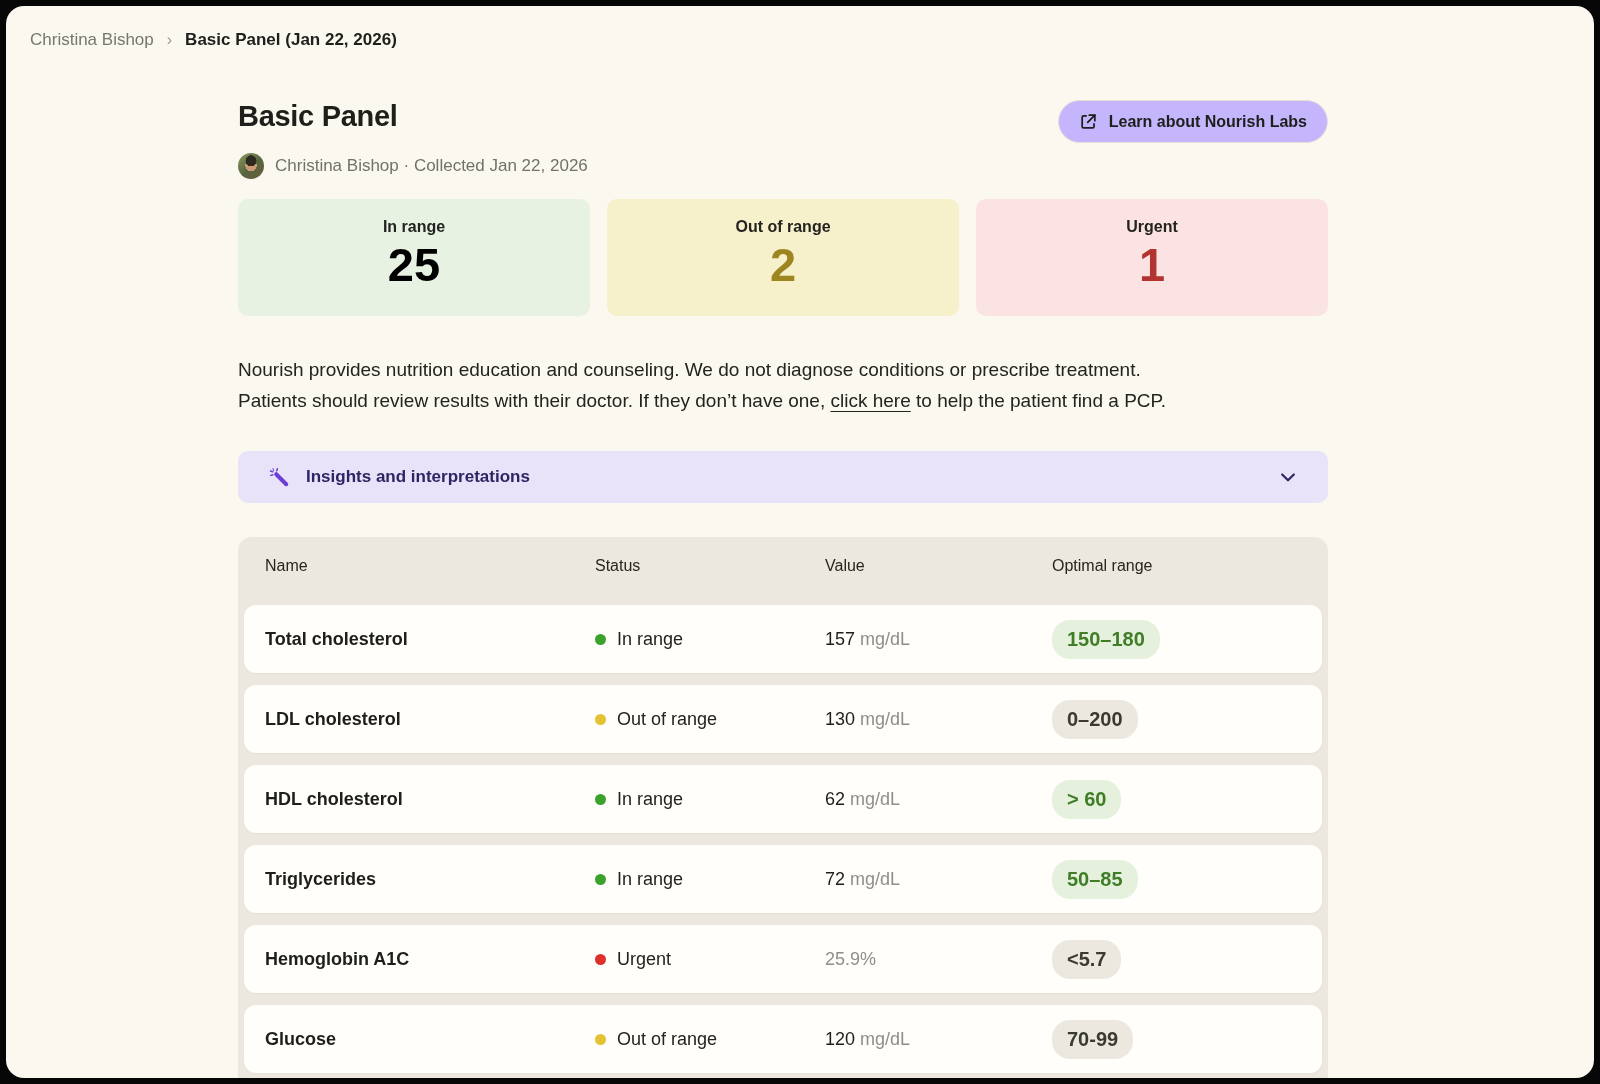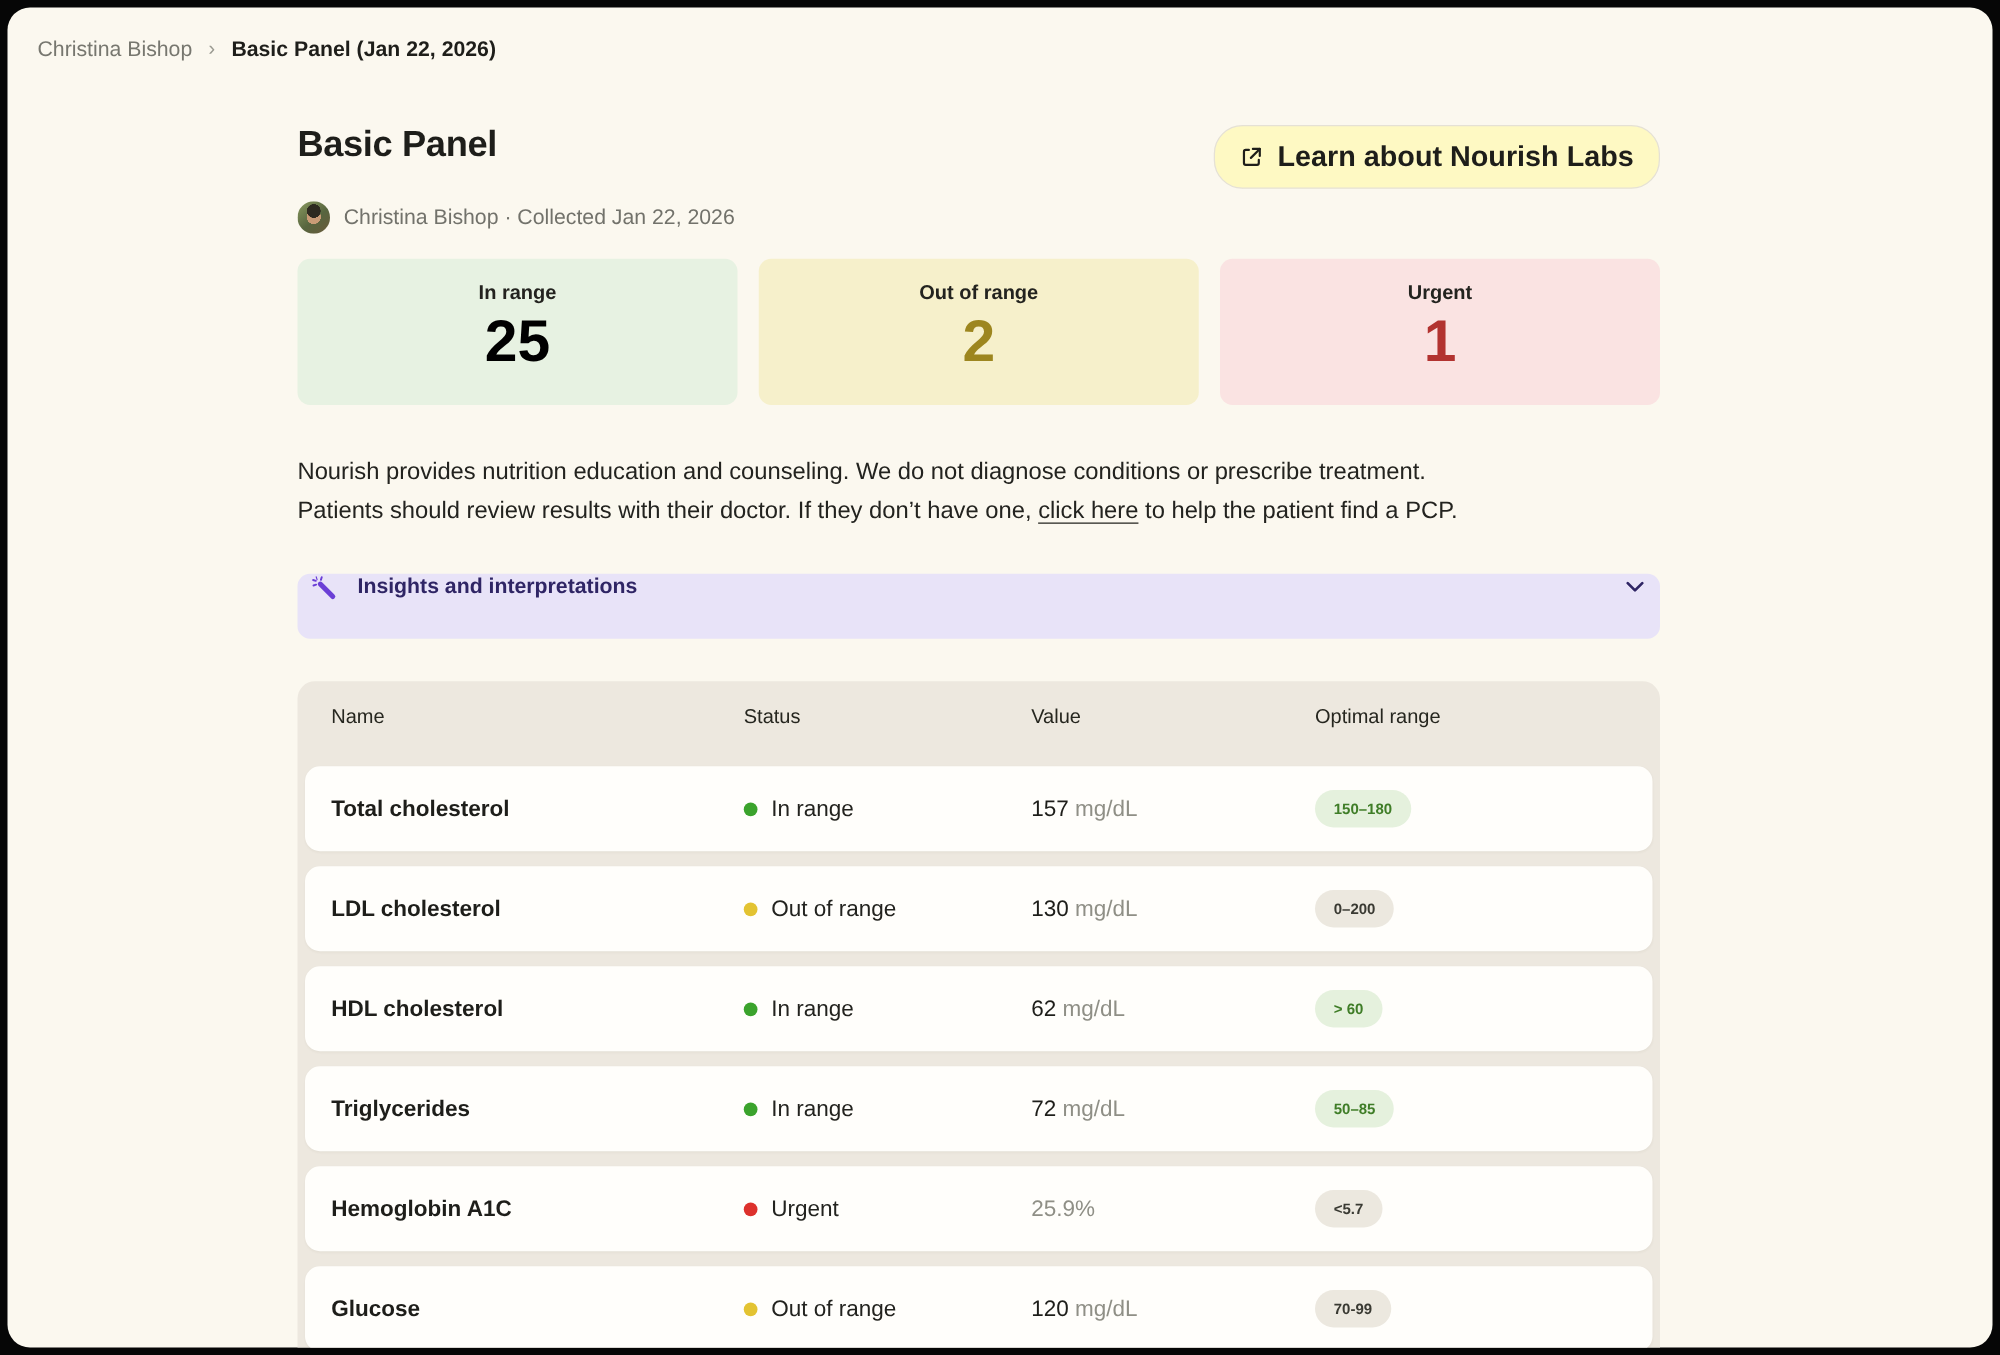--- a/index.html
+++ b/index.html
@@ -20,22 +20,22 @@
   .crumb-sep { color: #9A9A91; font-size: 16px; }
   .crumb-current { color: #1E1E1A; font-weight: 700; }
 
   .content { width: 1090px; margin-left: 232px; }
 
   
   .title-row { margin-top: 50px; display: flex; justify-content: space-between; align-items: flex-start; }
   h1 { font-size: 29px; font-weight: 700; color: #1E1E1A; letter-spacing: -0.3px; }
   .learn-btn {
     display: flex; align-items: center; gap: 11px;
-    background: #fef9c3; border: 1px solid #E5E1D5; border-radius: 23px;
-    padding: 11px 20px; font-size: 23px; font-weight: 600; color: #1E1E1A;
+    background: #c4b5fd; border: 1px solid #E5E1D5; border-radius: 23px;
+    padding: 11px 20px; font-size: 16px; font-weight: 600; color: #1E1E1A;
     cursor: pointer; font-family: inherit;
   }
   .byline { margin-top: 10px; display: flex; align-items: center; gap: 11px; color: #72726B; font-size: 17px; }
   .avatar {
     width: 26px; height: 26px; border-radius: 50%;
     background:
       radial-gradient(circle at 50% 30%, #2e2a20 0 24%, rgba(0,0,0,0) 25%),
       radial-gradient(circle at 50% 48%, #c99b76 0 30%, rgba(0,0,0,0) 31%),
       linear-gradient(140deg, #8a9a5f, #57653f 55%, #6b5a3a);
   }
@@ -46,21 +46,21 @@
   .stat-label { padding-top: 19px; font-size: 16px; font-weight: 600; color: #23231F; }
   .stat-value { font-size: 47px; font-weight: 700; line-height: 1.2; margin-top: 1px; }
 
   
   .disclaimer { margin-top: 38px; font-size: 19px; line-height: 31px; color: #23231F; }
   .disclaimer a { color: inherit; text-decoration: underline; text-underline-offset: 4px; cursor: pointer; }
 
   
   .insights {
     margin-top: 35px; height: 52px; border-radius: 10px; background: #E8E3F8;
-    display: flex; gap: 15px; padding: 0 10px; cursor: pointer;
+    display: flex; align-items: center; gap: 15px; padding: 0 30px; cursor: pointer;
   }
   .insights-label { font-size: 17px; font-weight: 600; color: #2F2565; }
   .insights .chevron { margin-left: auto; display: flex; }
 
   
   .results-table { margin-top: 34px; background: #EDE8DF; border-radius: 14px 14px 0 0; }
   .t-head {
     display: grid; grid-template-columns: 330px 230px 227px 1fr;
     padding-left: 27px; height: 58px; align-items: center;
     font-size: 16px; font-weight: 500; color: #26261F;
@@ -77,21 +77,21 @@
   .dot { width: 11px; height: 11px; border-radius: 50%; flex: none; }
   .dot-green { background: #3BA32C; }
   .dot-yellow { background: #E3C332; }
   .dot-red { background: #DD312C; }
   .cell-value { font-size: 18px; color: #1E1E1A; }
   .unit { color: #8F8F86; }
   .unit:not(:empty) { margin-left: 5px; }
   .cell-value.muted { color: #8F8F86; }
   .pill {
     display: inline-block; justify-self: start;
-    padding: 8px 15px; border-radius: 18px; font-size: 12px; font-weight: 600;
+    padding: 8px 15px; border-radius: 18px; font-size: 20px; font-weight: 600;
   }
   .pill-green { background: #E5F1DD; color: #3F7D27; }
   .pill-gray { background: #ECE8DF; color: #3A3A33; }
   .row-sliver { height: 40px; background: #FFFEFB; border-radius: 12px; margin: 0 6px; }
 
   svg { display: block; }
 </style>
 </head>
 <body>
 

